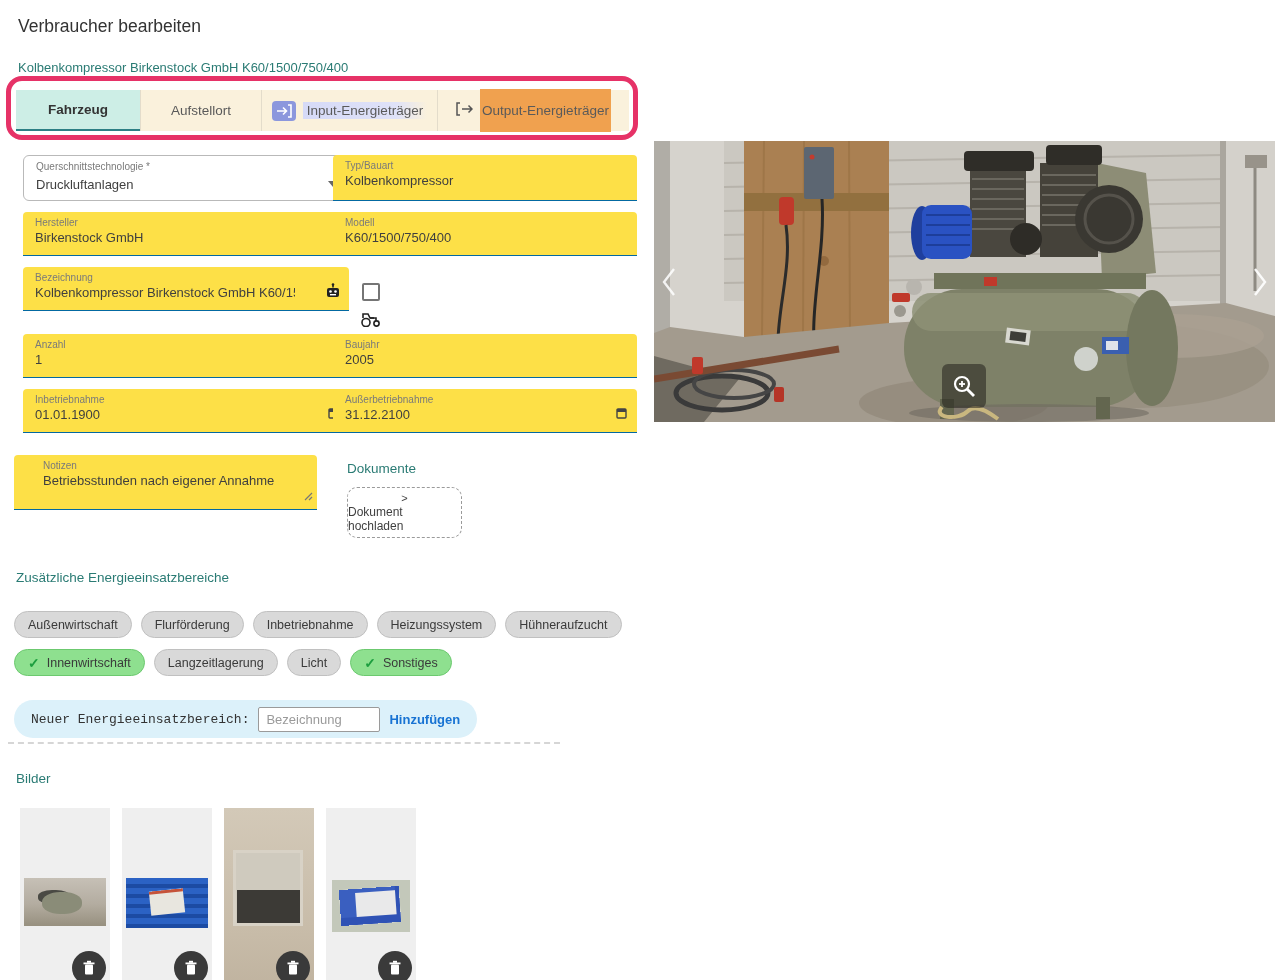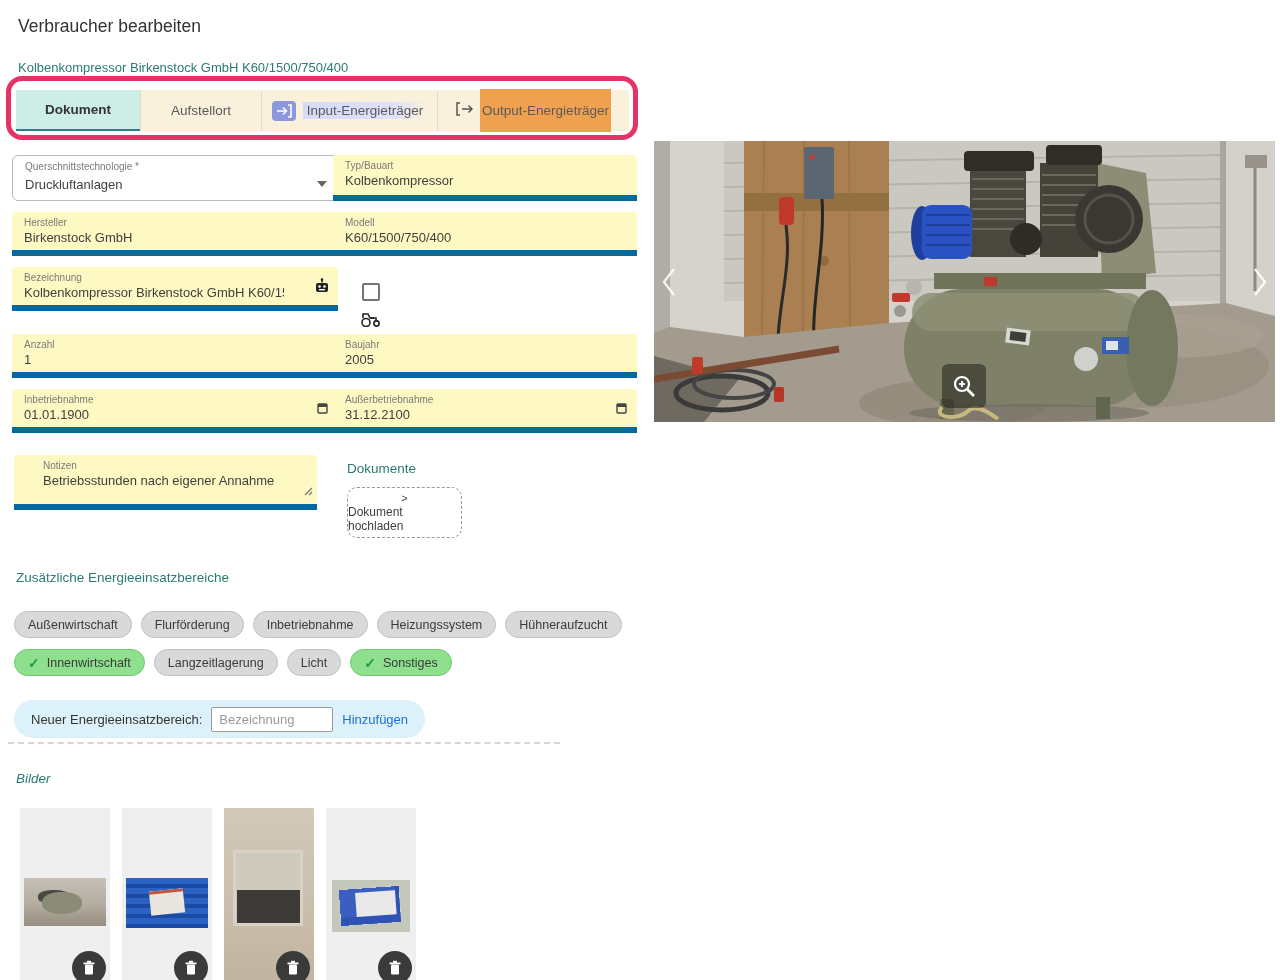--- a/index.html
+++ b/index.html
@@ -21,25 +21,25 @@
          background:#faf1dc; color:#5a5a5a; font-size:13.5px; cursor:pointer; position:relative; }
   .tab + .tab { border-left:1px solid #e3dccb; }
   .tab.active { background:#cdeee6; color:#333; font-weight:700; border-bottom:2px solid #2c7f85; }
   .tab-w1{width:124px;} .tab-w2{width:121px;} .tab-w3{width:176px;} .tab-w4{width:192px;}
   .icon-badge { width:24px; height:20px; border-radius:4px; display:flex; align-items:center; justify-content:center; }
   .icon-badge.purple { background:#8c97dd; }
   .hl-purple { background:linear-gradient(90deg,#d6daf7 0%,#dfe2f8 75%,rgba(223,226,248,0)); padding:1px 4px; }
   .hl-orange { background:#f0a14f; padding:14px 2px; }
 
   
-  .field { background:#fef9c3; border-bottom:6px solid #0369a1; border-radius:4px 4px 0 0; padding:5px 12px 0; }
+  .field { background:#fde047; border-bottom:1px solid #0369a1; border-radius:4px 4px 0 0; padding:5px 12px 0; }
   .field .flabel { font-size:10px; color:#7a7a7a; display:block; margin-bottom:2px; }
   .field .fvalue { font-size:13px; color:#3f3f3f; white-space:nowrap; overflow:hidden; display:block; }
   .field-outlined { background:#fff; border:1px solid #b9b9b9; border-radius:6px; padding:5px 12px 0; }
-  .col-l { left:12px; width:326px; }
+  .col-l { left:23px; width:326px; }
   .col-r { left:333px; width:304px; }
   .h44 { height:44px; } .h46 { height:46px; }
   .field-icon-right { position:absolute; right:10px; bottom:9px; }
   .robot-wrap { position:absolute; right:8px; bottom:8px; }
 
   
   .check-row { left:334px; top:283px; display:flex; align-items:center; gap:10px;flex-direction:column; }
   .checkbox { width:18px; height:18px; border:2px solid #757575; border-radius:2px; background:#fff; cursor:pointer; }
   .check-label { font-size:13.5px; color:#4a4a4a; }
 
@@ -59,31 +59,31 @@
   .zus-heading { left:16px; top:570px; }
   .chips { left:14px; top:611px; width:620px; display:flex; flex-wrap:wrap; gap:11px 9px; }
   .chip { height:27px; border-radius:14px; display:inline-flex; align-items:center; padding:0 13px; gap:7px;
           background:#d9d9d9; border:1px solid #c0c0c0; font-size:12.5px; color:#3a3a3a; cursor:pointer; white-space:nowrap; }
   .chip.selected { background:#8ee08f; border-color:#6cc96f; }
   .chip .check { color:#1d9e3f; font-size:14px; font-weight:700; line-height:1; }
 
   
   .new-pill { left:14px; top:700px; height:38px; background:#dcf1fa; border-radius:19px;
               display:inline-flex; align-items:center; padding:0 17px; gap:9px; }
-  .new-pill .nlabel { font-size:13px; color:#333; }
+  .new-pill .nlabel { font-size:13px; color:#333;font-family:Liberation Mono, monospace; }
   .new-pill input { width:122px; height:25px; border:1px solid #9a9a9a; border-radius:2px; font-size:13px;
                     padding:0 7px; font-family:"Liberation Sans",sans-serif; color:#333; background:#fff; }
   .new-pill input::placeholder { color:#9a9a9a; }
-  .add-btn { font-size:13px; color:#1873d3; font-weight:400; background:none; border:none; cursor:pointer;
+  .add-btn { font-size:13px; color:#1873d3; font-weight:700; background:none; border:none; cursor:pointer;
              font-family:"Liberation Sans",sans-serif; }
 
   .divider-dashed { left:8px; top:742px; width:552px; border-top:2px dashed #d6d6d6; }
 
   
-  .bilder-heading { left:16px; top:771px;font-style:italic; }
+  .bilder-heading { left:16px; top:771px; }
   .thumb-card { top:808px; width:90px; height:200px; background:#efefef; position:absolute; }
   .t1{left:20px;} .t2{left:122px;} .t3{left:224px;} .t4{left:326px;}
   .thumb-img { position:absolute; }
   .timg1 { left:4px; top:70px; width:82px; height:48px;
            background:linear-gradient(180deg,#c6c0b6 0%,#b3aca0 55%,#97907f 100%); }
   .timg1::after { content:""; position:absolute; left:18px; top:14px; width:40px; height:22px; border-radius:45%;
                   background:#8a8c78; box-shadow:-8px -6px 0 -4px #4a4a44; }
   .timg2 { left:4px; top:70px; width:82px; height:50px;
            background:repeating-linear-gradient(180deg,#2b62c4 0 6px,#1c4ba3 6px 10px); }
   .timg2::after { content:""; position:absolute; left:24px; top:12px; width:34px; height:24px;
@@ -108,21 +108,21 @@
 </head>
 <body>
 
 <div class="abs page-title">Verbraucher bearbeiten</div>
 <div class="abs page-subtitle">Kolbenkompressor Birkenstock GmbH K60/1500/750/400</div>
 
 <div class="abs annotation-box"></div>
 
 <div class="abs tabs">
   <div class="tab tab-w1 active">
-    <span>Dokument</span>
+    <span>Fahrzeug</span>
   </div>
   <div class="tab tab-w2">
     <span>Aufstellort</span>
   </div>
   <div class="tab tab-w3">
     <span class="icon-badge purple">
       <svg width="16" height="14" viewBox="0 0 16 14">
           <path d="M1 7h9M7 3.5L10.5 7 7 10.5" stroke="#fff" stroke-width="1.6" fill="none"></path>
           <path d="M12 1h3v12h-3" stroke="#fff" stroke-width="1.6" fill="none"></path>
         </svg>

